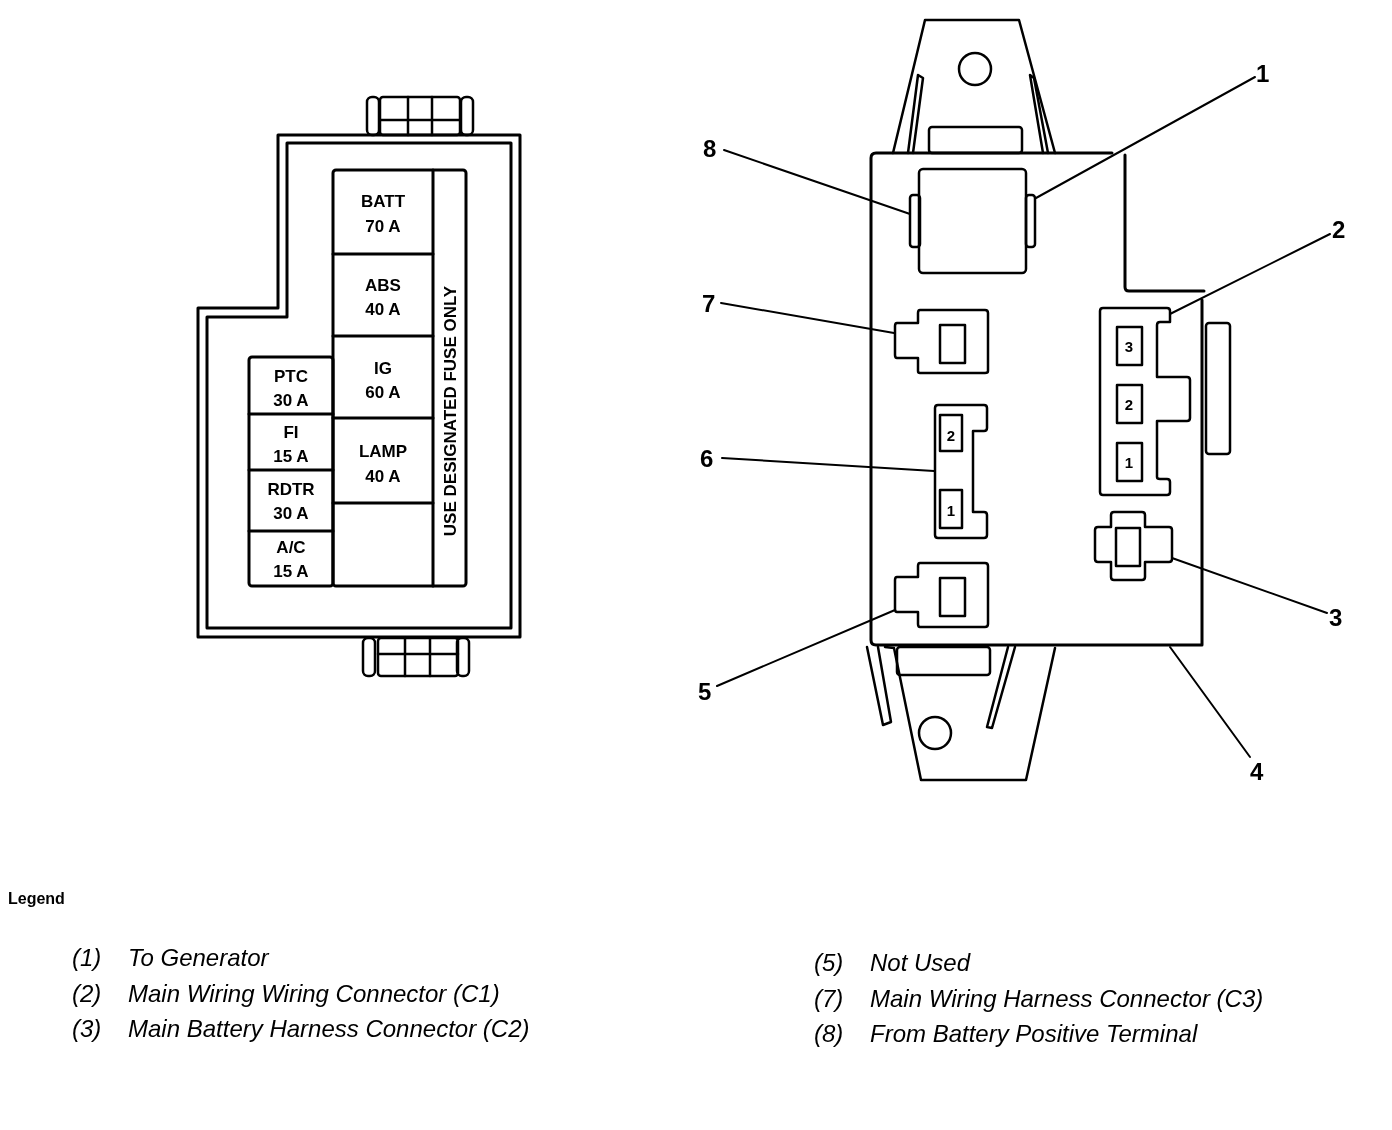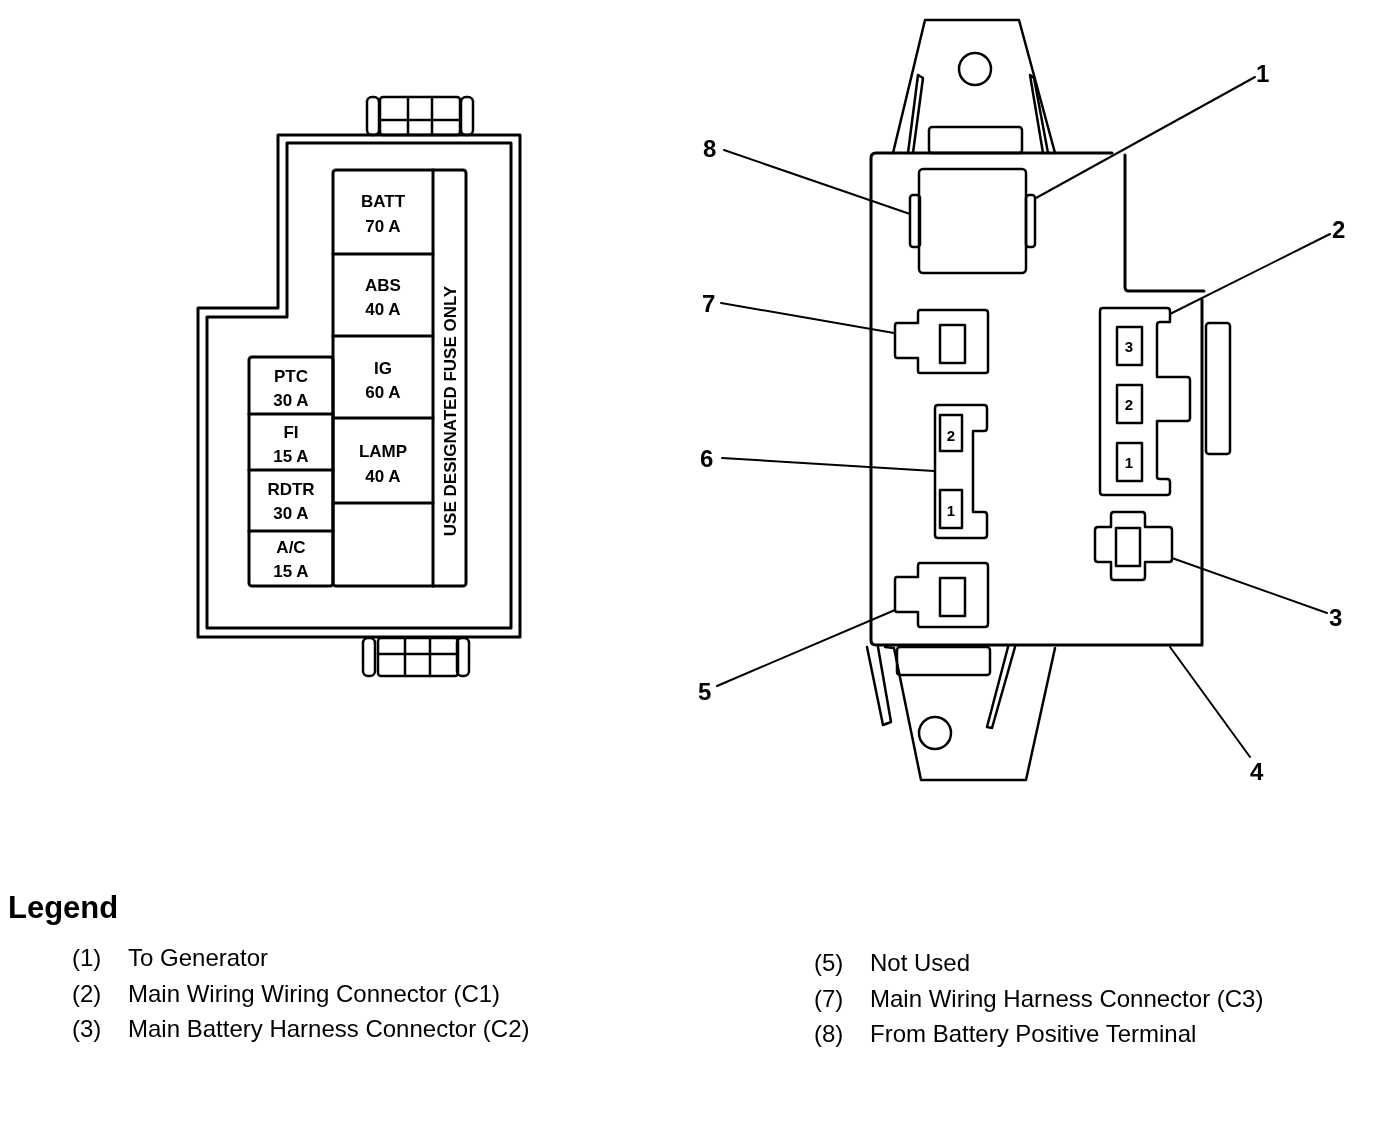--- a/index.html
+++ b/index.html
@@ -3,22 +3,22 @@
 <meta charset="utf-8">
 <style>
   html, body { margin: 0; padding: 0; background: #ffffff; }
   body { width: 1392px; height: 1130px; position: relative; overflow: hidden;
          font-family: "Liberation Sans", "DejaVu Sans", sans-serif; color: #000; }
   svg { position: absolute; left: 0; top: 0; }
   .fuse-label { font-family: "Liberation Sans", sans-serif; font-weight: bold; font-size: 17px; fill: #000; }
   .vert-label { font-family: "Liberation Sans", sans-serif; font-weight: bold; font-size: 17px; fill: #000; }
   .callout-num { font-family: "Liberation Sans", sans-serif; font-weight: bold; font-size: 24px; fill: #000; }
   .pin-num { font-family: "Liberation Sans", sans-serif; font-weight: bold; font-size: 15px; fill: #000; }
-  .legend-title { position: absolute; left: 8px; top: 890px; font-weight: bold; font-size: 31px; }
-  .legend-col { position: absolute; font-size: 24px; line-height: 35.5px; }
+  .legend-title { position: absolute; left: 8px; top: 890px; font-weight: bold; font-size: 16px; }
+  .legend-col { position: absolute; font-size: 24px; line-height: 35.5px; font-style: italic; }
   .legend-col.left { left: 72px; top: 940px; }
   .legend-col.right { left: 814px; top: 945px; }
   .legend-item { white-space: nowrap; }
   .legend-num { display: inline-block; width: 56px; }
 </style>
 </head>
 <body>
 
 <svg width="1392" height="880" viewBox="0 0 1392 880" fill="none" stroke="#000" stroke-linejoin="round" stroke-linecap="round">
 

